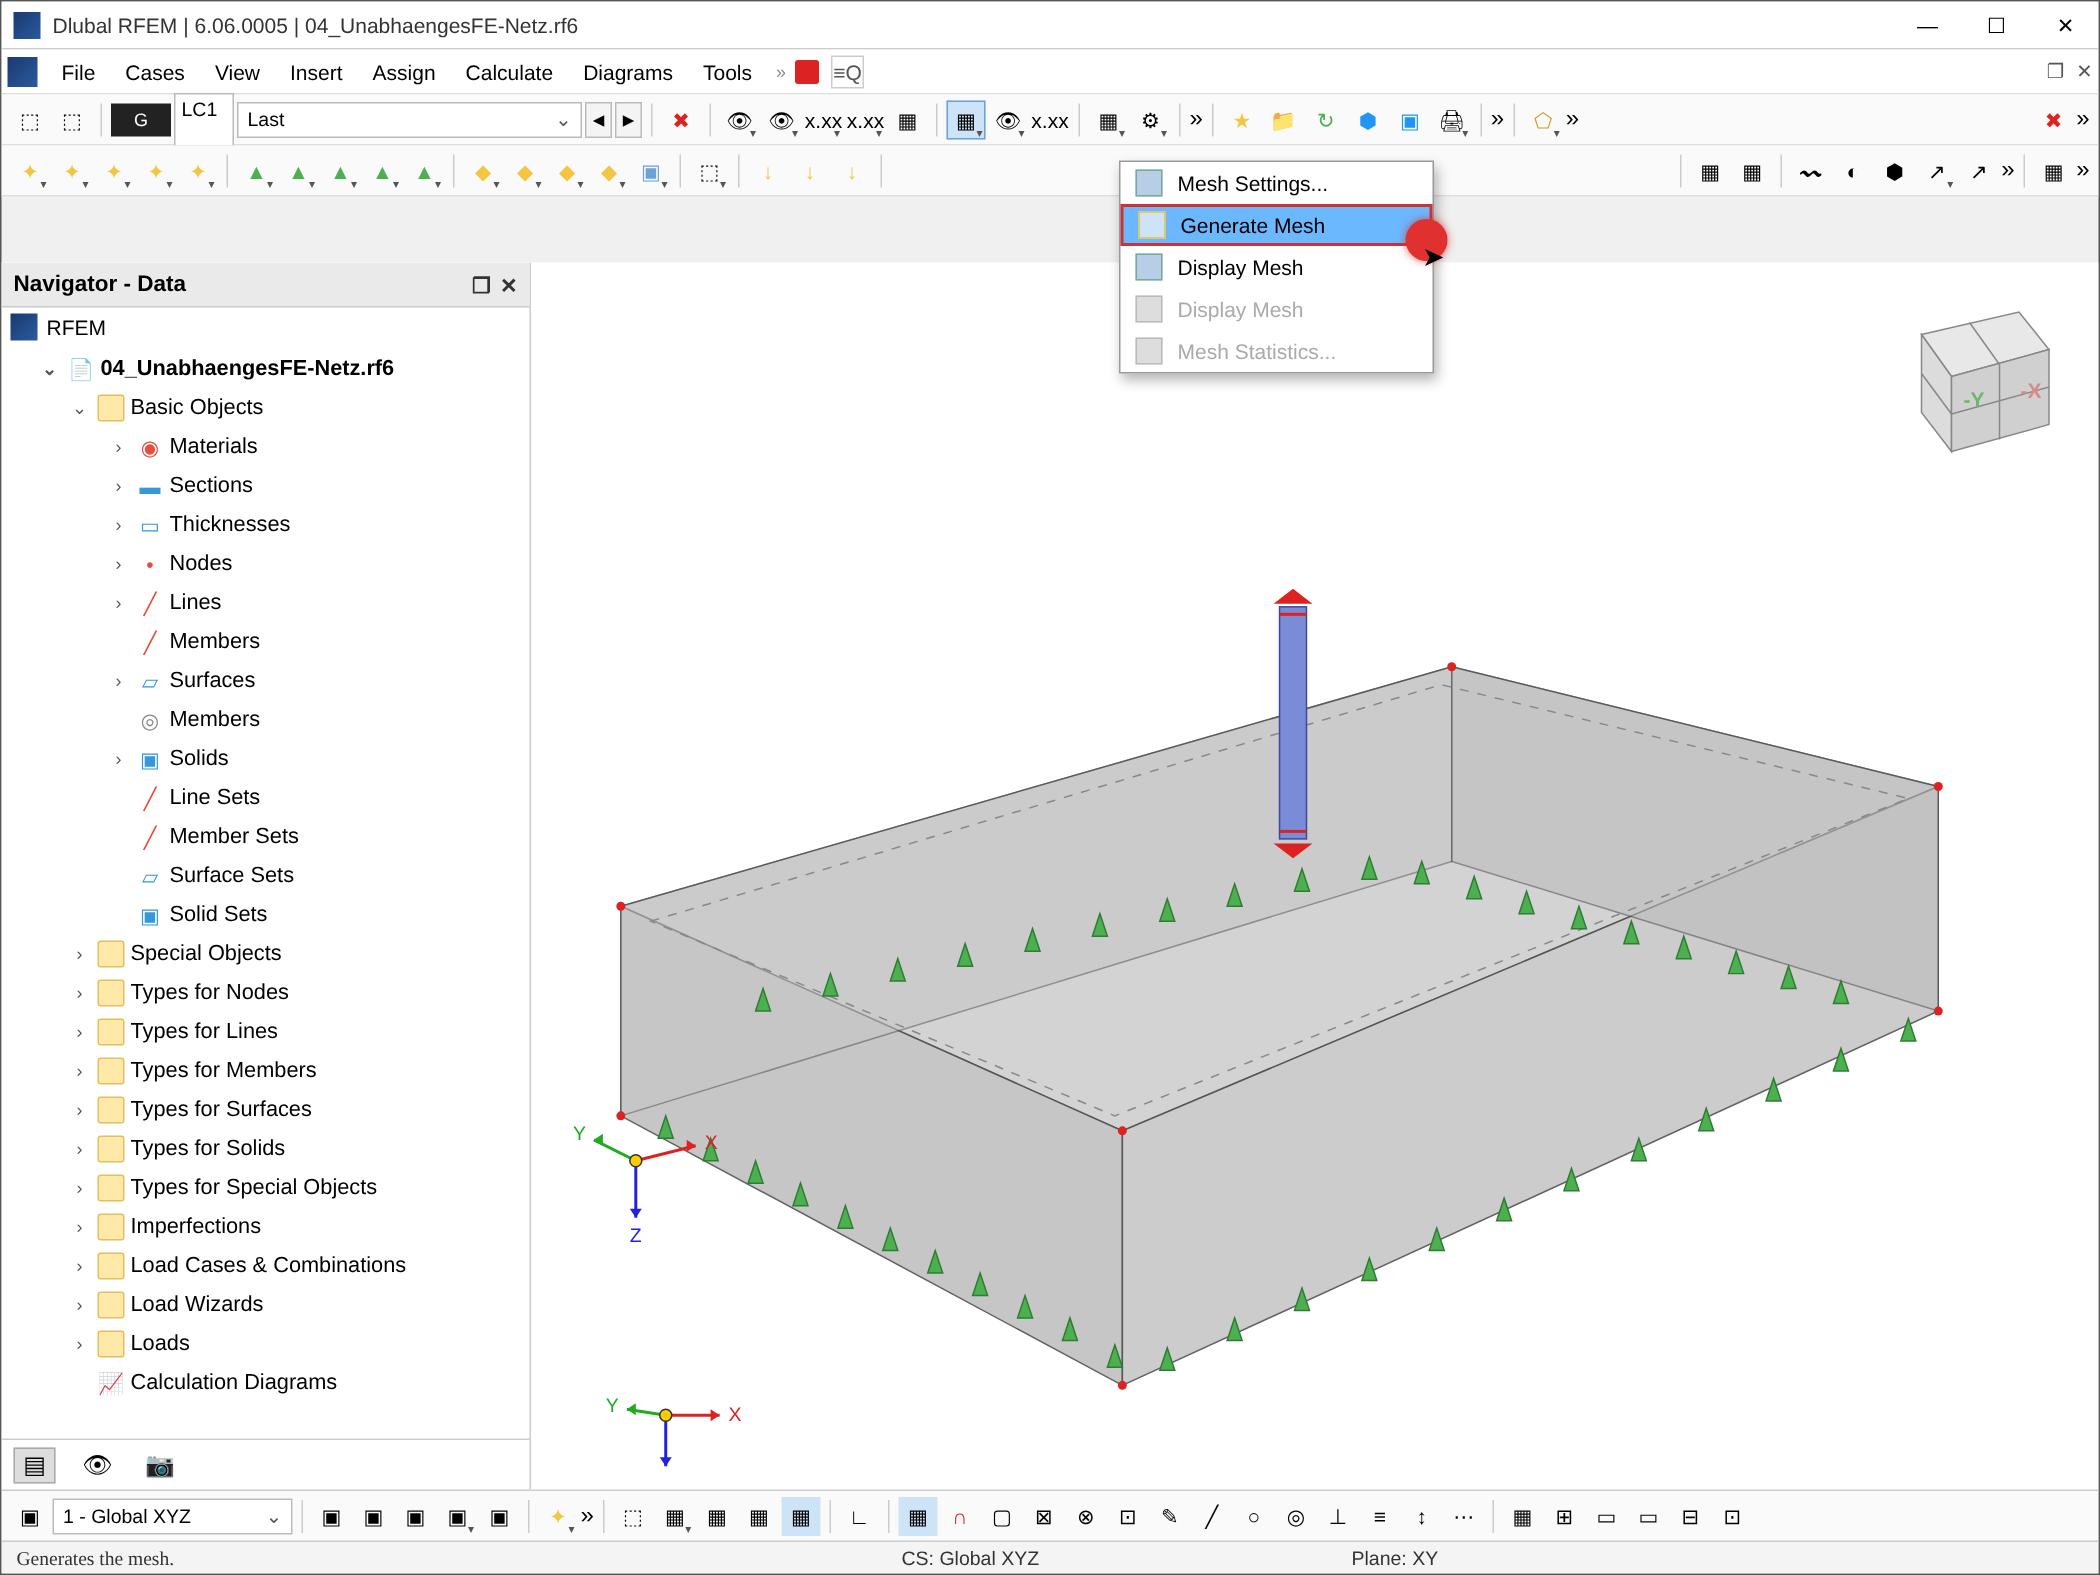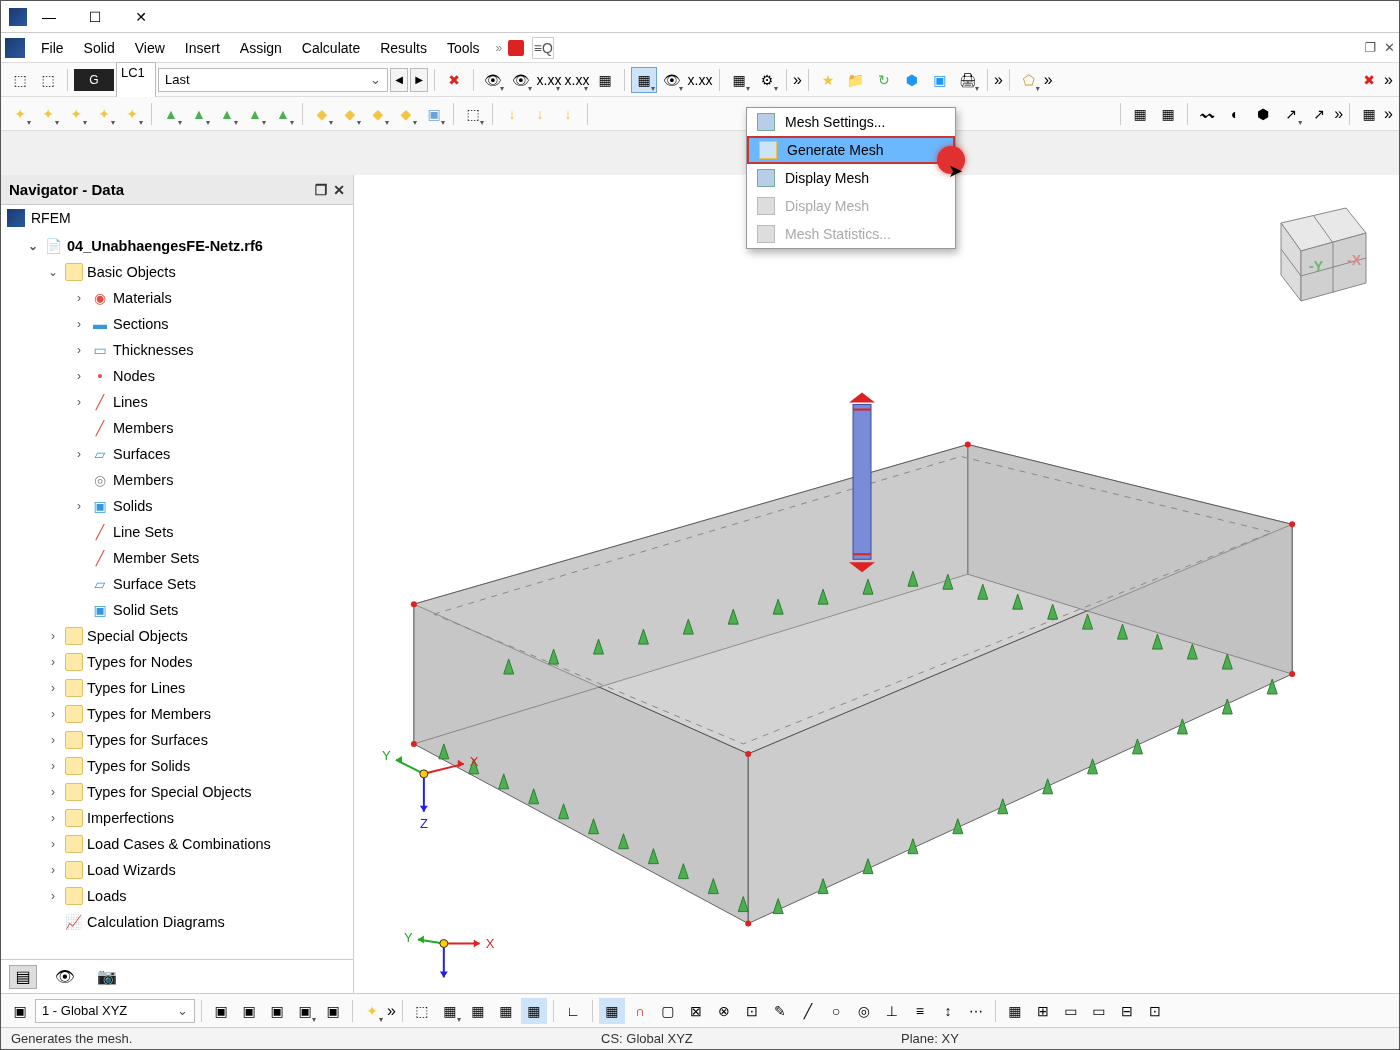--- a/index.html
+++ b/index.html
@@ -62,48 +62,49 @@
   .dropdown .drow.disabled { color:#aaa; }
   .dropdown .dicon { width:18px; height:18px; background:#b8cde8; border:1px solid #7a9; }
   .dropdown .drow.disabled .dicon { background:#ddd; border-color:#bbb; }
   
   .redcursor { position:absolute; left: 937px; top: 146px; width: 28px; height: 28px; background:#e03030; border-radius:50%; box-shadow: 0 0 6px rgba(220,40,40,0.7); z-index:60; }
   .arrowcursor { position:absolute; left: 948px; top: 160px; font-size: 18px; z-index: 61; color:#000; }
   
   .viewcube { position:absolute; right: 18px; top: 18px; width: 130px; height: 120px; }
   
   .statusbar { height: 22px; background:#f4f4f4; border-top:1px solid #ccc; display:flex; align-items:center; font-size:13px; padding: 0 10px; gap: 40px; color:#333; }
-  .statusbar .s1 { flex:0 0 550px; }
+  .statusbar .s1 { flex:0 0 550px;font-family:Liberation Serif, serif; }
   .statusbar .s2 { flex:0 0 260px; }
   
   .bottombar { height: 34px; background:#fafafa; border-top:1px solid #ccc; display:flex; align-items:center; padding: 0 6px; gap:2px; }
   .csbox { width:160px; height:24px; border:1px solid #bbb; font-size:13px; padding:2px 6px; background:#fff; display:flex; align-items:center; }
   .csbox::after { content:"⌄"; margin-left:auto; color:#555; }
 </style>
 </head>
 <body>
 
 <div class="titlebar">
   <div class="logo"></div>
+  <div class="title">Dlubal RFEM | 6.06.0005 | 04_UnabhaengesFE-Netz.rf6</div>
   <div class="winctl">
     <span>—</span>
     <span>☐</span>
     <span>✕</span>
   </div>
 </div>
 
 <div class="menubar">
   <div class="logo2"></div>
   <div class="mi">File</div>
-  <div class="mi">Solid</div>
+  <div class="mi">Cases</div>
   <div class="mi">View</div>
   <div class="mi">Insert</div>
   <div class="mi">Assign</div>
   <div class="mi">Calculate</div>
-  <div class="mi">Results</div>
+  <div class="mi">Diagrams</div>
   <div class="mi">Tools</div>
   <div class="chev">»</div>
   <div class="flag"></div>
   <div class="sicon">≡Q</div>
   <div class="rightctl">
     <span>❐</span>
     <span>✕</span>
   </div>
 </div>
 

